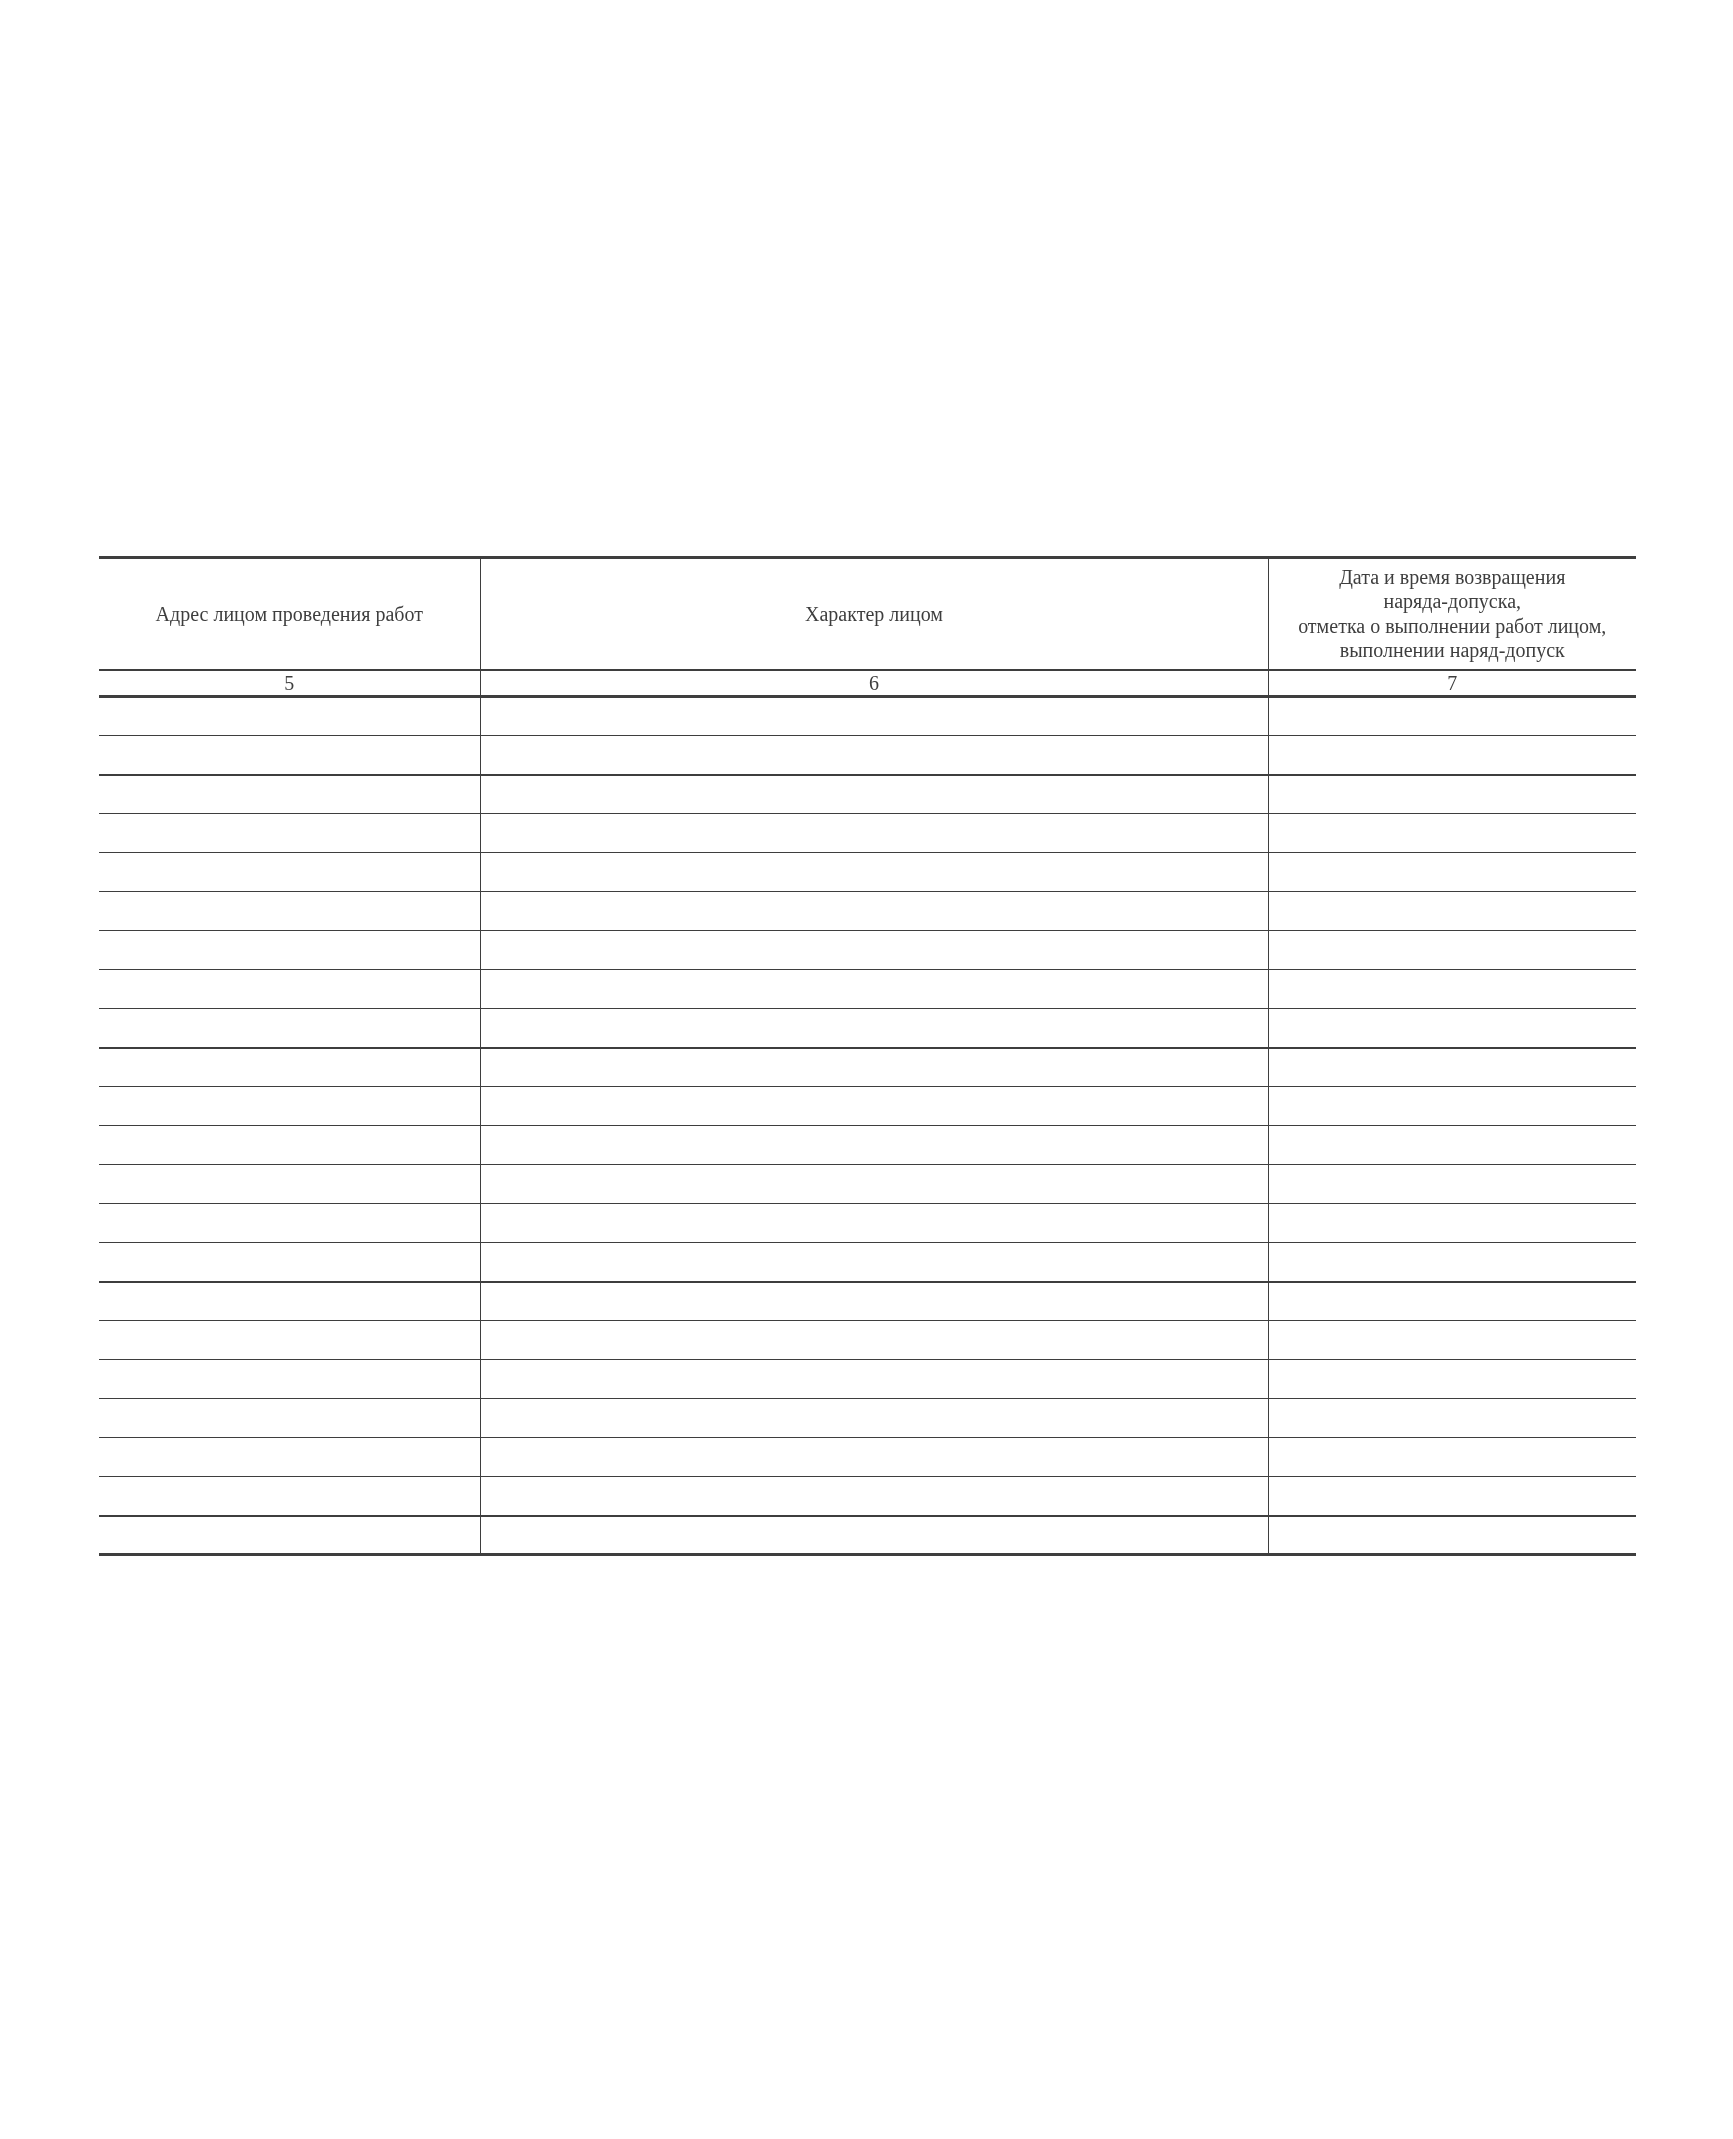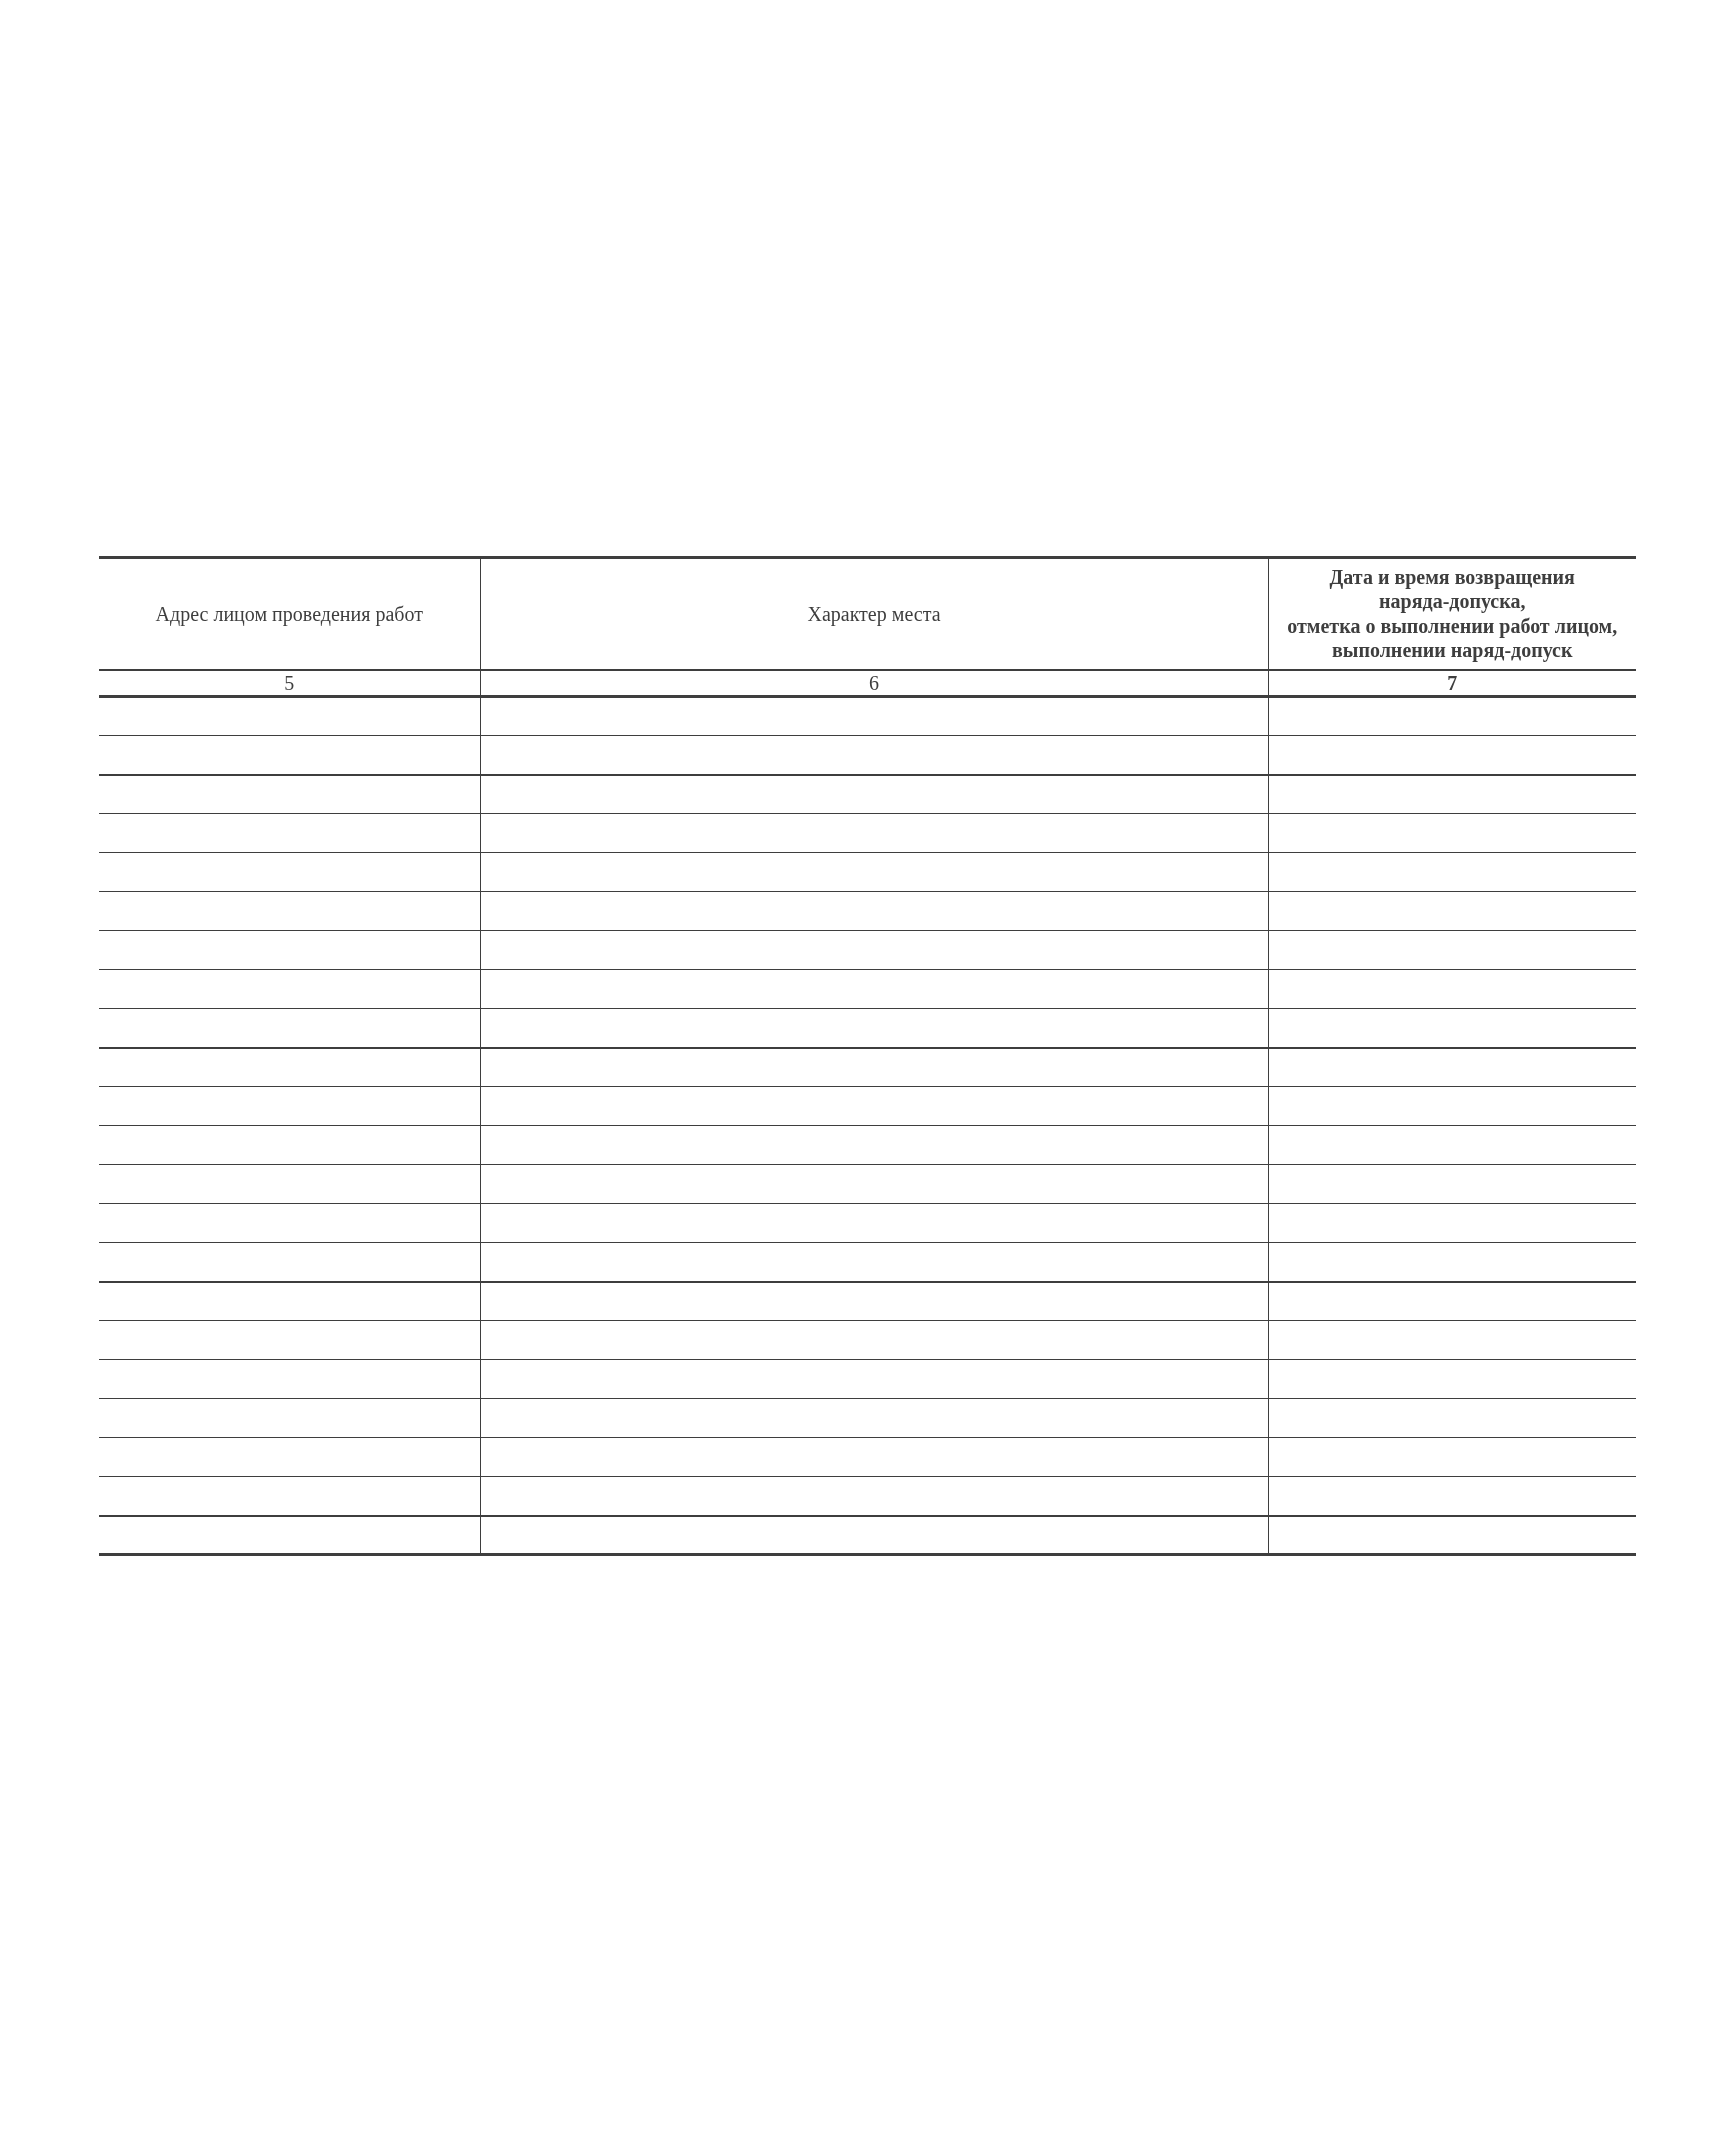--- a/index.html
+++ b/index.html
@@ -41,21 +41,21 @@
   th, td {
     border-left: 0;
     border-right: 0.7px solid var(--line);
     vertical-align: middle;
     text-align: center;
     font-weight: normal;
     font-size: 20px;
     color: var(--text);
     overflow: hidden;
   }
-  th:last-child, td:last-child { border-right: 0; font-weight: bold; }
+  th:last-child, td:last-child { border-right: 0; }
 
   tr.header-row th {
     height: 112px;
     border-bottom: 2.2px solid var(--line);
     line-height: 24.5px;
     padding: 3px 7.4px;
   }
   tr.number-row td {
     height: 27px;
     border-bottom: 3px solid var(--line);
@@ -86,21 +86,21 @@
       <col class="c1">
       <col class="c2">
       <col class="c3">
     </colgroup>
     <thead>
       <tr class="header-row" id="header-row">
           <th>
             <span class="hdr-line">Адрес лицом проведения работ</span>
           </th>
           <th>
-            <span class="hdr-line">Характер места</span>
+            <span class="hdr-line">Характер лицом</span>
           </th>
           <th>
             <span class="hdr-line">Дата и время возвращения</span>
             <span class="hdr-line">наряда-допуска,</span>
             <span class="hdr-line">отметка о выполнении работ лицом,</span>
             <span class="hdr-line">выполнении наряд-допуск</span>
           </th>
         </tr>
       <tr class="number-row" id="number-row">
           <td>5</td>

